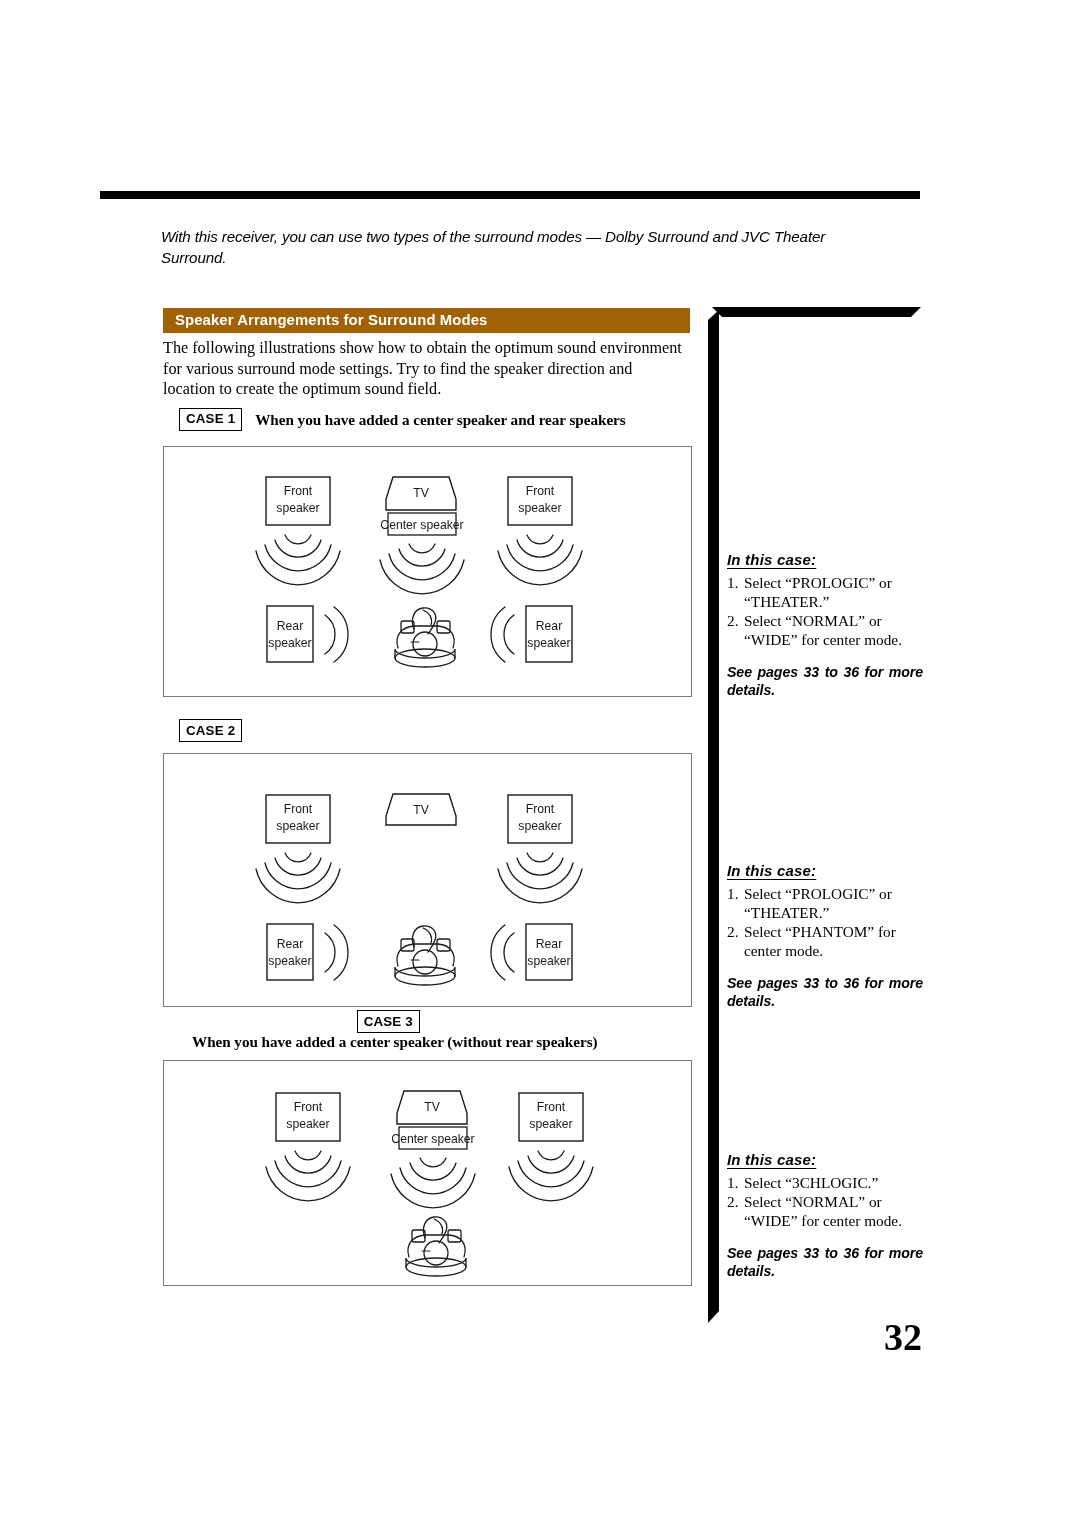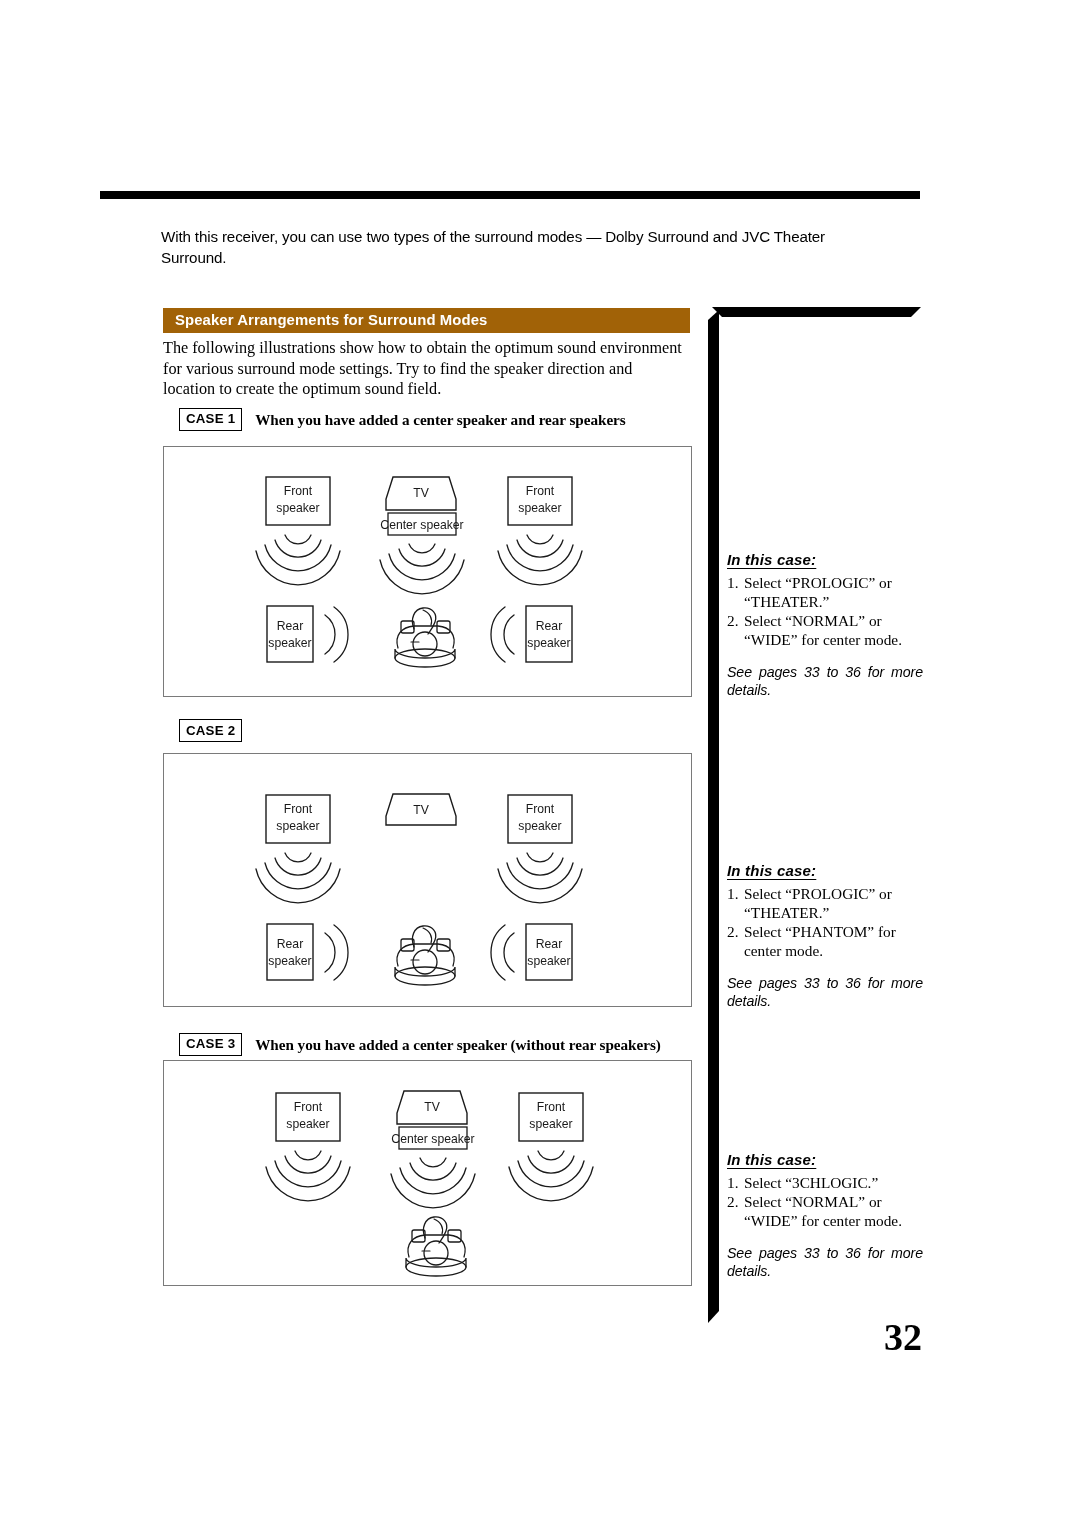--- a/index.html
+++ b/index.html
@@ -26,20 +26,21 @@
     background: #000;
   }
 
   
   #intro {
     position: absolute;
     left: 161px;
     top: 226px;
     width: 730px;
     font-family: "Liberation Sans", sans-serif;
+    font-style: italic;
     font-size: 15.2px;
     line-height: 21px;
     letter-spacing: -0.15px;
   }
 
   
   #section-header {
     position: absolute;
     left: 163px;
     top: 308px;
@@ -158,20 +159,21 @@
   .note-text { flex: 1 1 auto; }
   .note-see {
     margin-top: 14px;
     font-family: "Liberation Sans", sans-serif;
     font-style: italic;
     font-size: 14.2px;
     line-height: 18px;
     text-align: justify;
     text-align-last: left;
     letter-spacing: -0.1px;
+    font-weight: bold;
   }
 
   
   #page-number {
     position: absolute;
     left: 852px;
     top: 1318px;
     width: 70px;
     text-align: right;
     font-family: "Liberation Serif", serif;
@@ -332,21 +334,21 @@
       <span class="note-text">Select “PROLOGIC” or “THEATER.”</span>
     </div>
     <div class="note-item">
       <span class="note-num">2.</span>
       <span class="note-text">Select “PHANTOM” for center mode.</span>
     </div>
   </div>
   <div class="note-see">See pages 33 to 36 for more details.</div>
 </div>
 
-<div class="case-label-row" style="top:1034px;">
+<div class="case-label-row" style="top:1010px;flex-direction:column;">
   <span class="case-tag">CASE 3</span>
   <span class="case-title">When you have added a center speaker (without rear speakers)</span>
 </div>
 
 <div class="diagram" style="top:1060px; width:527px; height:224px;">
   <svg width="527" height="224" viewBox="0 0 527 224" xmlns="http://www.w3.org/2000/svg" fill="none" stroke="#1a1a1a" stroke-width="1.3" stroke-linecap="round">
 
     <rect x="112" y="32" width="64" height="48" stroke="#1a1a1a" stroke-width="1.4"></rect>
     <text x="144" y="50" font-family="Liberation Sans, sans-serif" font-size="12.2" fill="#1a1a1a" stroke="none" text-anchor="middle">Front</text>
     <text x="144" y="67" font-family="Liberation Sans, sans-serif" font-size="12.2" fill="#1a1a1a" stroke="none" text-anchor="middle">speaker</text>

